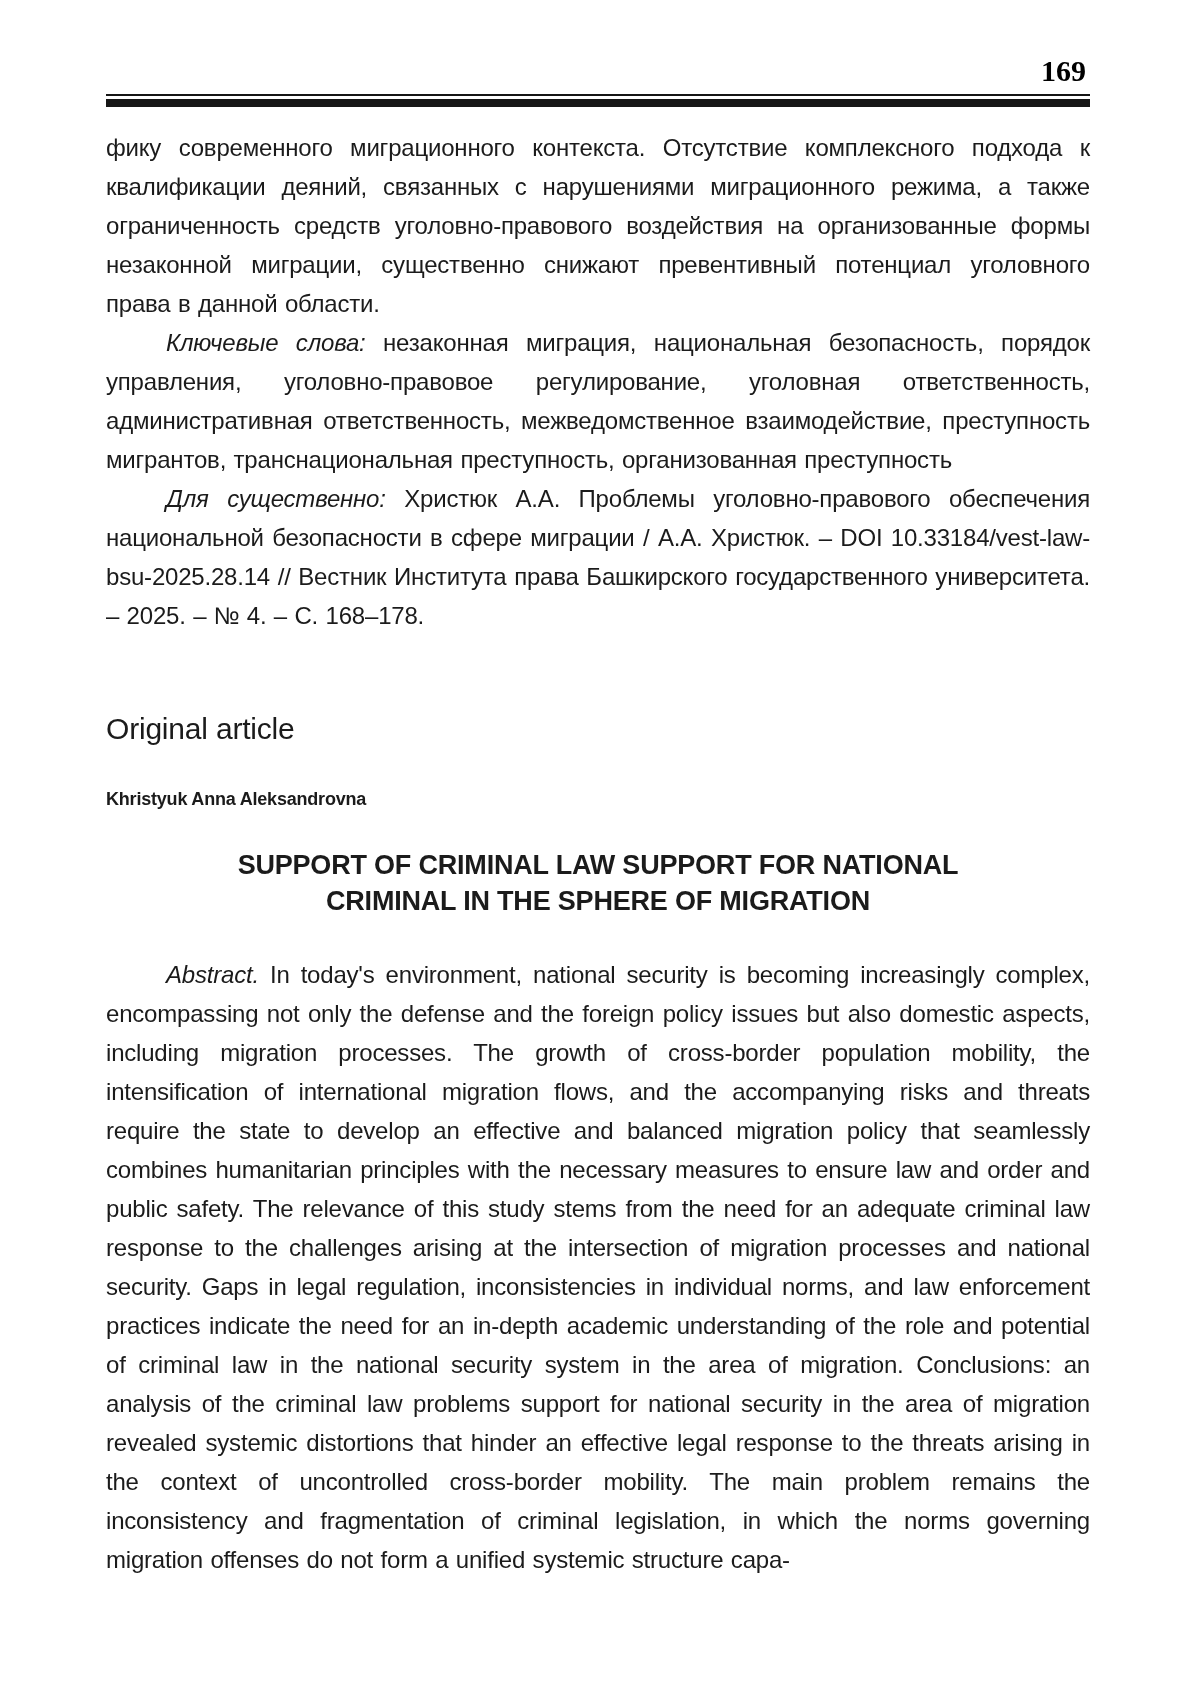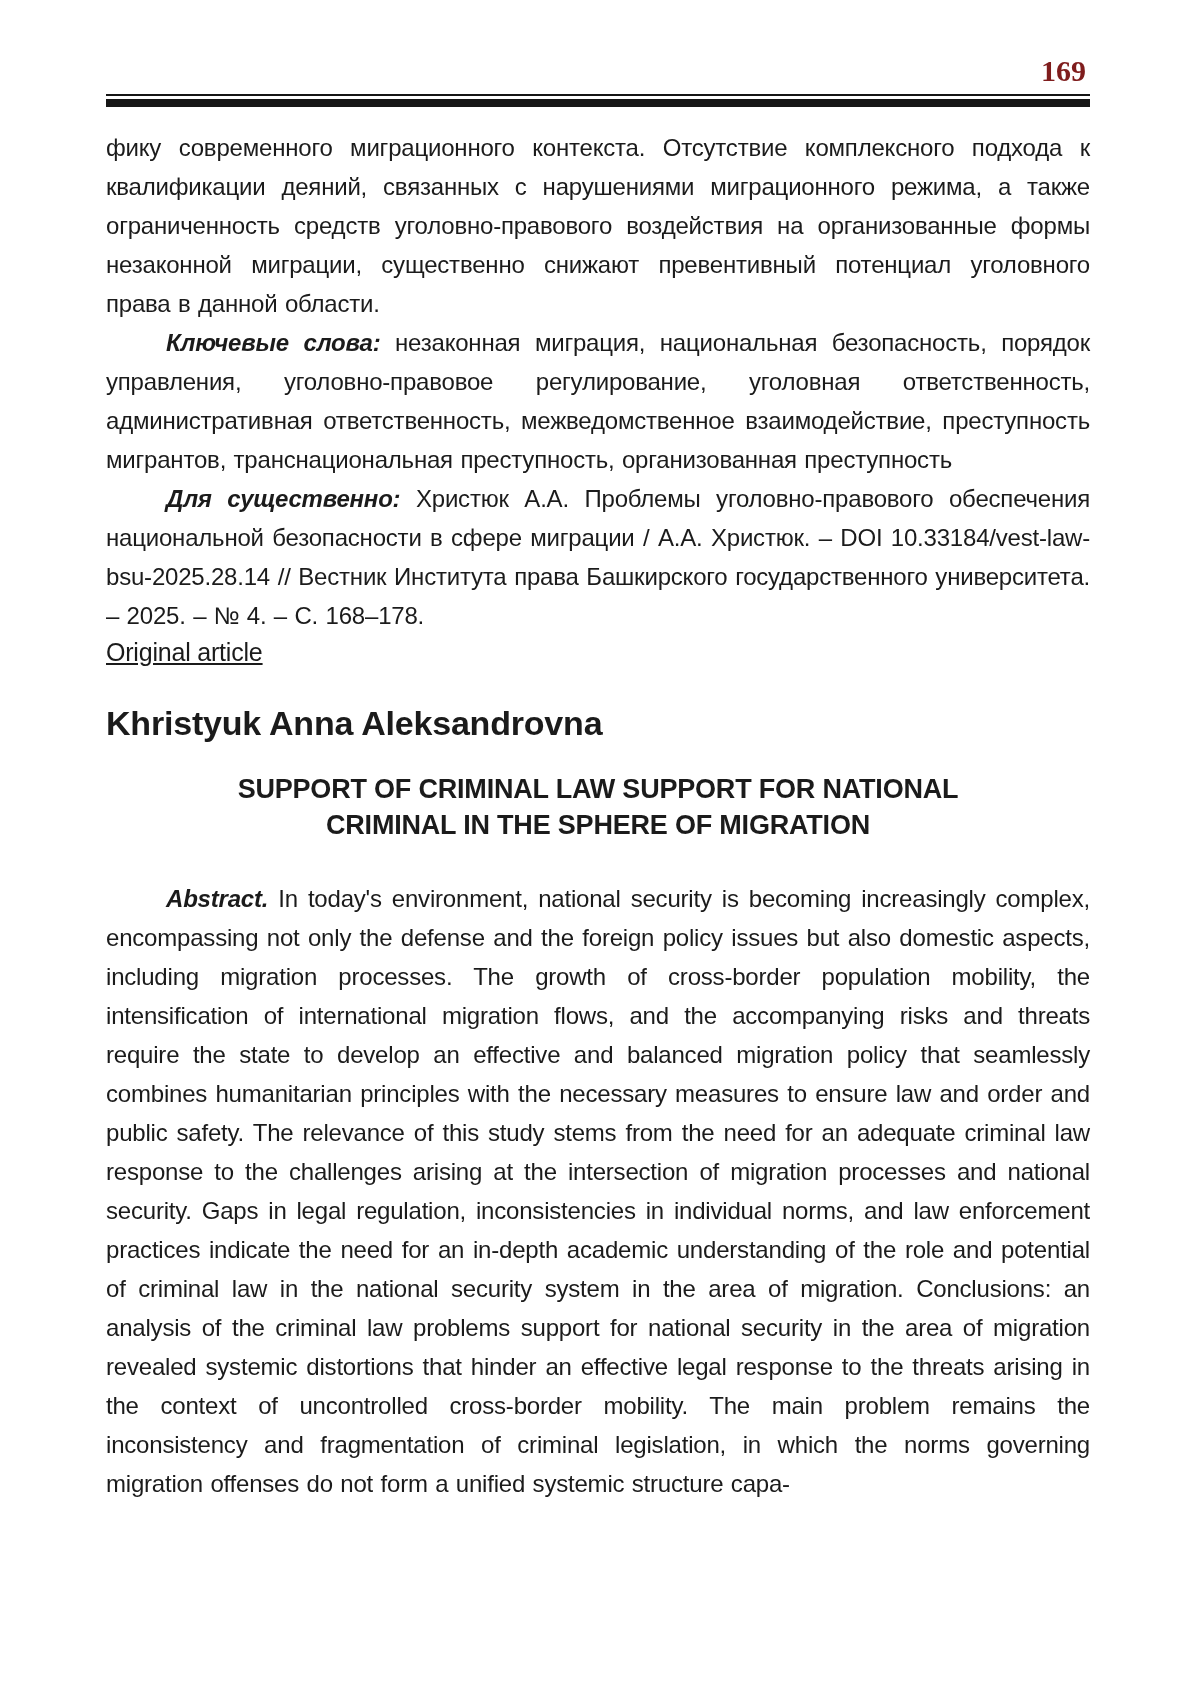--- a/index.html
+++ b/index.html
@@ -19,21 +19,21 @@
     overflow: hidden;
   }
   .page-number {
     text-align: right;
     font-family: "Liberation Serif", "DejaVu Serif", serif;
     font-weight: bold;
     font-size: 30px;
     line-height: 30px;
     padding-right: 4px;
     padding-bottom: 8px;
-    color: #7f1d1d;
+    color: #000000;
   }
   .rule-thin {
     height: 2px;
     background: #161616;
     margin-bottom: 3px;
   }
   .rule-thick {
     height: 8px;
     background: #161616;
   }
@@ -41,32 +41,32 @@
   .body-text {
     font-size: 24px;
     line-height: 39px;
     text-align: justify;
     letter-spacing: -0.2px;
     word-spacing: 1px;
   }
   .para-continuation { margin-top: 21px; }
   .para-indent { text-indent: 60px; }
   .lead-label {
-    font-weight: bold;
+    font-weight: normal;
     font-style: italic;
   }
   .article-type {
-    font-size: 25px;
+    margin-top: 76px;
+    font-size: 30px;
     line-height: 35px;
     letter-spacing: -0.2px;
-    text-decoration: underline;
   }
   .author-block {
     margin-top: 36px;
-    font-size: 34px;
+    font-size: 18px;
     line-height: 35px;
     letter-spacing: -0.2px;
   }
   .author-name { font-weight: bold; }
   .title-block {
     margin-top: 30px;
     text-align: center;
     font-weight: bold;
     font-size: 27px;
     line-height: 36px;

